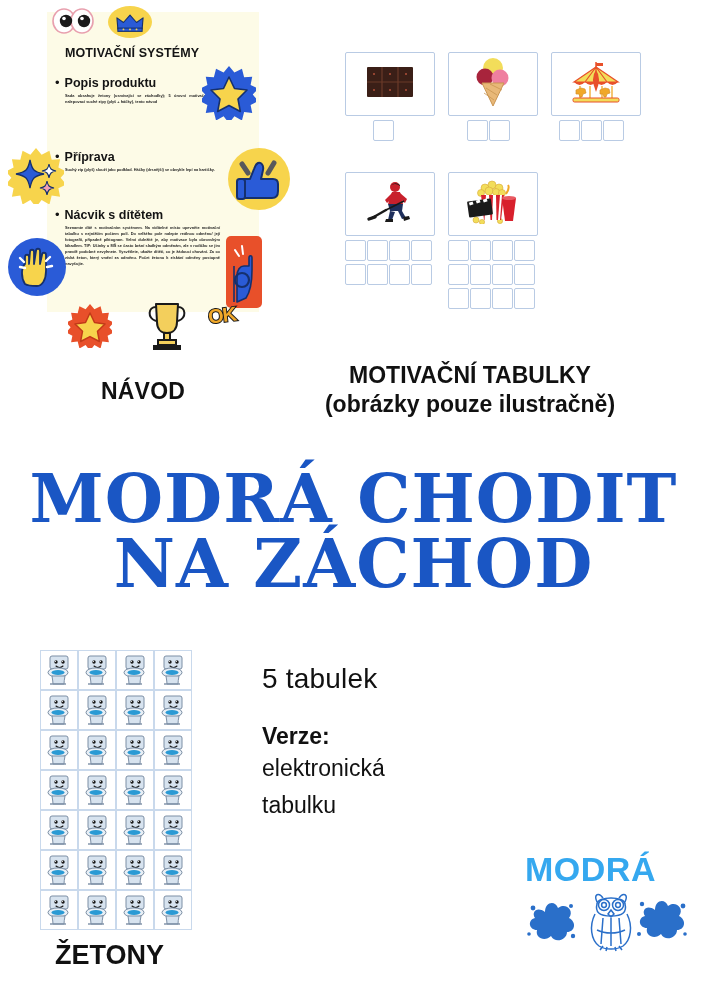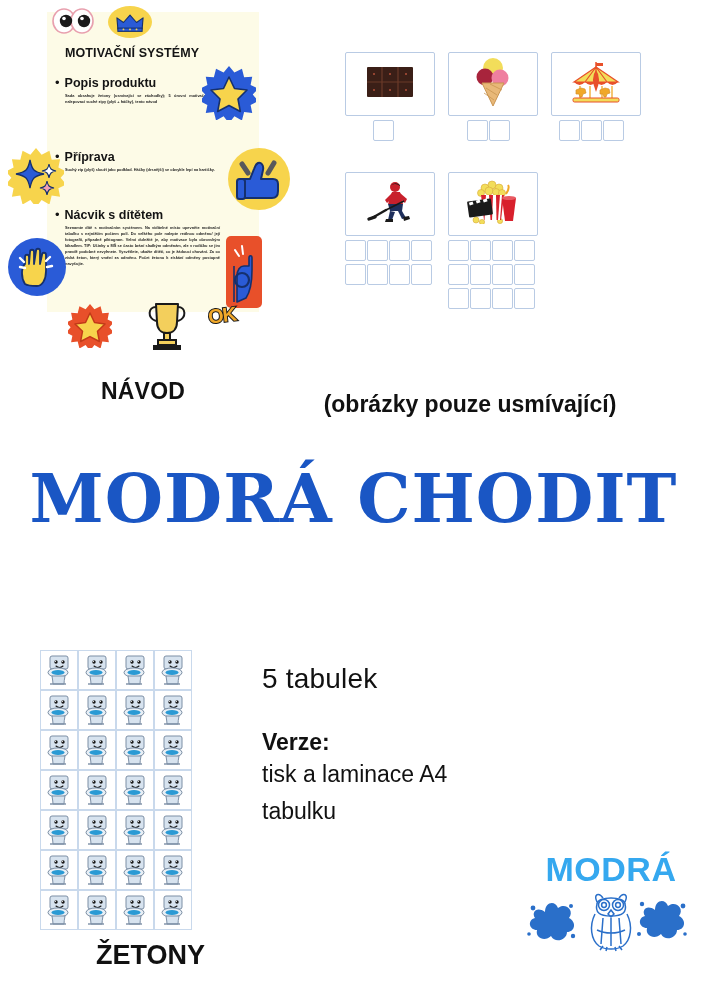--- a/index.html
+++ b/index.html
@@ -86,32 +86,32 @@
 
   
   #tokens-grid{
     left:40px;top:650px;display:grid;grid-template-columns:repeat(4,38px);
     grid-auto-rows:40px;
   }
   .token-cell{
     border:1px solid #c9d9ec;display:flex;align-items:center;justify-content:center;
     background:#fff;box-sizing:border-box;
   }
-  #caption-zetony{left:55px;top:940px;font-size:27px;font-weight:bold;margin-left:41px;}
+  #caption-zetony{left:55px;top:940px;font-size:27px;font-weight:bold;}
 
   
   #info-block{left:262px;top:660px;width:300px;}
   #info-block .big{font-size:28px;font-weight:normal;line-height:1.38;letter-spacing:.2px;}
-  #info-block .verze-label{font-size:23px;font-weight:bold;margin-top:30px;}
+  #info-block .verze-label{font-size:23px;font-weight:bold;margin-top:24px;}
   #info-block .verze-item{font-size:23px;font-weight:400;line-height:1.62;}
 
   
   #logo{left:525px;top:850px;width:172px;height:130px;}
   #logo .logo-top{
-    position:absolute;left:0;top:0;width:172px;text-align:center;
+    position:absolute;left:0;top:0;width:172px;text-align:left;
     font-size:34px;font-weight:bold;color:#35a8ef;letter-spacing:.5px;
   }
   #logo .logo-bottom{
     position:absolute;left:0;top:96px;width:172px;text-align:center;
     font-size:23px;font-weight:bold;color:#35a8ef;letter-spacing:1px;
   }
 </style>
 </head>
 <body>
 
@@ -357,26 +357,27 @@
         <div class="slot"></div>
         <div class="slot"></div>
         <div class="slot"></div>
         <div class="slot"></div>
         <div class="slot"></div>
       </div>
     </div>
 
   <div class="abs" id="caption-navod">NÁVOD</div>
   <div class="abs" id="caption-tabulky">
-    <br>
-    <span>(obrázky pouze usmívající)</span>
+    <span>MOTIVAČNÍ TABULKY</span><br>
+    <span>(obrázky pouze ilustračně)</span>
   </div>
 
   <div class="abs" id="main-title">
     <span class="l1">MODRÁ CHODIT</span>
+    <span class="l2">NA ZÁCHOD</span>
   </div>
 
   <div class="abs" id="tokens-grid">
       <div class="token-cell">
         <svg width="28" height="32" viewBox="0 0 28 32">
           <path d="M7 2 h14 a2 2 0 0 1 2 2 v9 a2 2 0 0 1 -2 2 h-14 a2 2 0 0 1 -2 -2 v-9 a2 2 0 0 1 2 -2 Z" fill="#d7e3ef" stroke="#7c8fa5" stroke-width="1"></path>
           <circle cx="11" cy="8" r="1.7" fill="#1a1a1a"></circle>
           <circle cx="18" cy="8" r="1.7" fill="#1a1a1a"></circle>
           <circle cx="10.4" cy="7.3" r=".6" fill="#fff"></circle>
           <circle cx="17.4" cy="7.3" r=".6" fill="#fff"></circle>
@@ -764,21 +765,21 @@
           <path d="M7 22 q1 6 1 8 h11 q0 -3 1 -8 Z" fill="#d7e3ef" stroke="#7c8fa5" stroke-width="1"></path>
           <path d="M5 30 h16" stroke="#7c8fa5" stroke-width="1.4"></path>
         </svg>
       </div>
     </div>
   <div class="abs" id="caption-zetony">ŽETONY</div>
 
   <div class="abs" id="info-block">
     <div class="big">5 tabulek</div>
     <div class="verze-label">Verze:</div>
-    <div class="verze-item">tisk a laminace A4</div>
+    <div class="verze-item">elektronická</div>
     <div class="verze-item">tabulku</div>
   </div>
 
   <div class="abs" id="logo">
     <div class="logo-top">MODRÁ</div>
     <svg class="abs" style="left:0;top:36px;" width="172" height="66" viewBox="0 0 172 66">
       <path d="M20 26 C12 20 6 26 10 32 C2 34 4 44 12 44 C10 52 20 56 26 50
                C30 58 42 54 42 46 C50 46 52 36 44 32 C50 24 40 16 33 22
                C30 14 20 16 20 26 Z" fill="#2a6fc9"></path>
       <circle cx="8" cy="22" r="2.4" fill="#2a6fc9"></circle>

